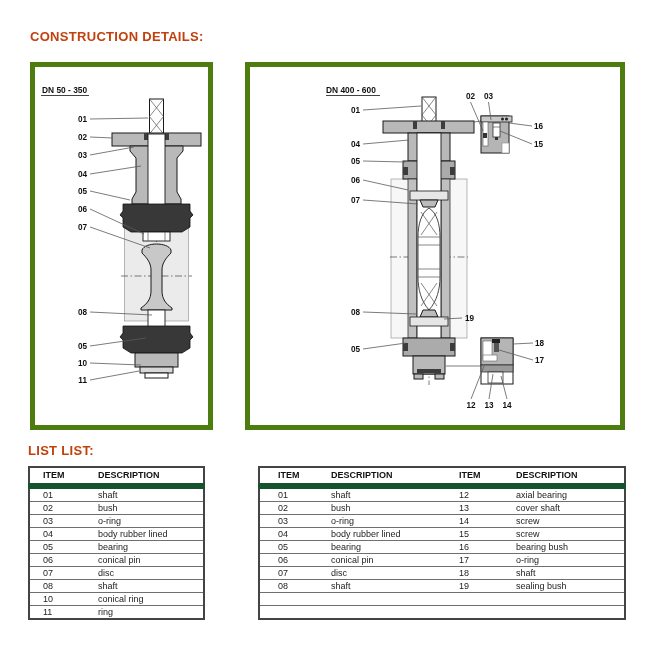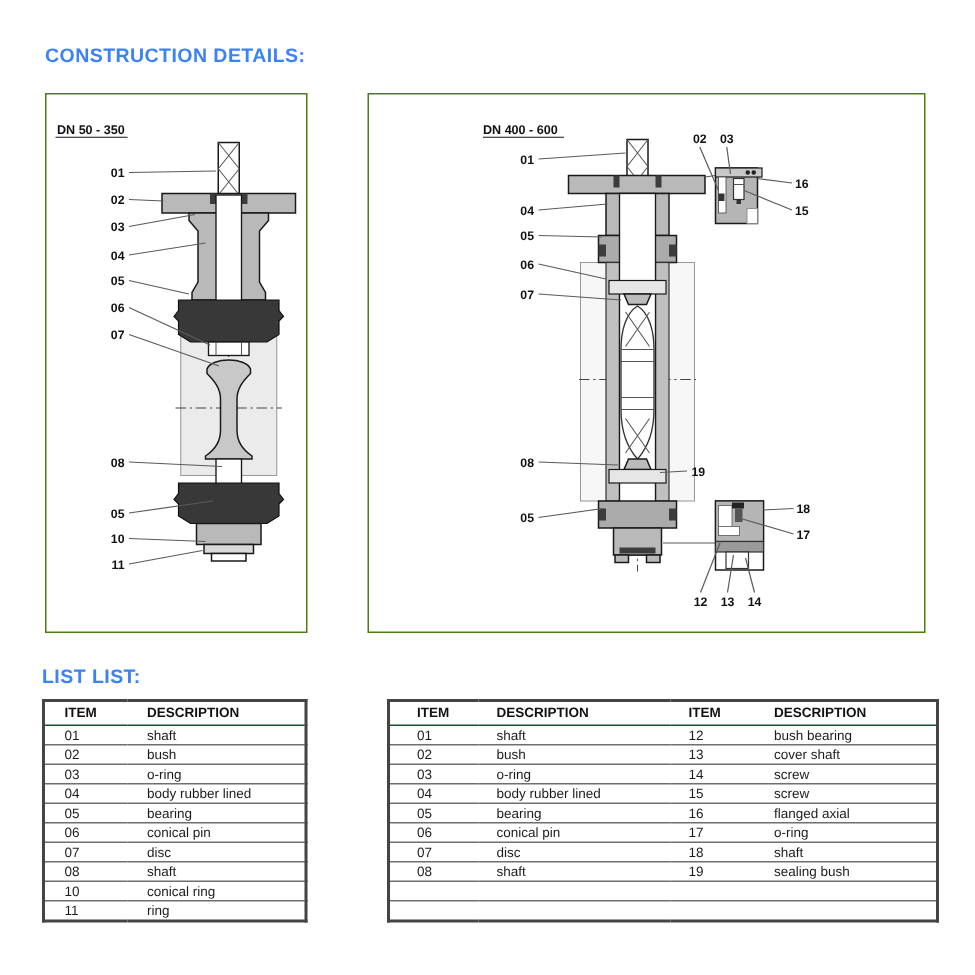--- a/index.html
+++ b/index.html
@@ -1,36 +1,36 @@
 <!DOCTYPE html>
 <html><head>
 <meta charset="utf-8">
 <style>
   html,body{margin:0;padding:0;background:#fff;}
   body{width:650px;height:650px;position:relative;font-family:"Liberation Sans",sans-serif;color:#111;}
-  .sec-title{position:absolute;font-size:13px;font-weight:bold;letter-spacing:.3px;color:#3b82f6;white-space:nowrap;}
+  .sec-title{position:absolute;font-size:13px;font-weight:bold;letter-spacing:.3px;color:#c2410c;white-space:nowrap;}
   #construction-title{left:30px;top:29px;}
   #parts-title{left:28px;top:443px;}
-  .panel{position:absolute;border:1px solid #4d7c0f;background:#fff;}
+  .panel{position:absolute;border:5px solid #4d7c0f;background:#fff;}
   #panel-left{left:30px;top:62px;width:173px;height:358px;}
   #panel-right{left:245px;top:62px;width:370px;height:358px;}
   .panel svg{display:block;width:100%;height:100%;}
   .callout{font:bold 8.2px "Liberation Sans",sans-serif;fill:#111;}
   .variant{font:bold 8.4px "Liberation Sans",sans-serif;fill:#111;}
   .leader{stroke:#5a5a5a;stroke-width:.8;fill:none;}
   .outline{stroke:#1a1a1a;stroke-width:1;}
   .thin{stroke:#555;stroke-width:.7;fill:none;}
   .cl{stroke:#444;stroke-width:.7;fill:none;stroke-dasharray:7 2.5 1.5 2.5;}
   table{border-collapse:collapse;position:absolute;table-layout:fixed;background:#fff;}
   #table-left{left:28px;top:466px;width:175px;}
   #table-right{left:258px;top:466px;width:366px;}
   td,th{font-size:9px;line-height:11px;height:12px;padding:0;text-align:left;vertical-align:middle;color:#1c1c1c;border-top:1.5px solid #6f6f6f;overflow:hidden;white-space:nowrap;}
   th{font-weight:bold;color:#111;height:15px;border-top:none;}
   table{border:2px solid #444;}
-  thead th{border-bottom:1px solid #14532d;}
+  thead th{border-bottom:6px solid #14532d;}
   #table-left td:first-child,#table-left th:first-child{padding-left:13px;}
   #table-left td:nth-child(2),#table-left th:nth-child(2){padding-left:13px;}
   #table-right td:first-child,#table-right th:first-child{padding-left:18px;}
   #table-right td:nth-child(2),#table-right th:nth-child(2){padding-left:12px;}
   #table-right td:nth-child(3),#table-right th:nth-child(3){padding-left:12px;}
   #table-right td:nth-child(4),#table-right th:nth-child(4){padding-left:12px;}
 </style>
 </head>
 <body>
 
@@ -279,21 +279,21 @@
       <th>DESCRIPTION</th>
       <th>ITEM</th>
       <th>DESCRIPTION</th>
     </tr>
   </thead>
   <tbody>
     <tr>
         <td>01</td>
         <td>shaft</td>
         <td>12</td>
-        <td>bush bearing</td>
+        <td>axial bearing</td>
       </tr>
     <tr>
         <td>02</td>
         <td>bush</td>
         <td>13</td>
         <td>cover shaft</td>
       </tr>
     <tr>
         <td>03</td>
         <td>o-ring</td>
@@ -303,21 +303,21 @@
     <tr>
         <td>04</td>
         <td>body rubber lined</td>
         <td>15</td>
         <td>screw</td>
       </tr>
     <tr>
         <td>05</td>
         <td>bearing</td>
         <td>16</td>
-        <td>flanged axial</td>
+        <td>bearing bush</td>
       </tr>
     <tr>
         <td>06</td>
         <td>conical pin</td>
         <td>17</td>
         <td>o-ring</td>
       </tr>
     <tr>
         <td>07</td>
         <td>disc</td>

